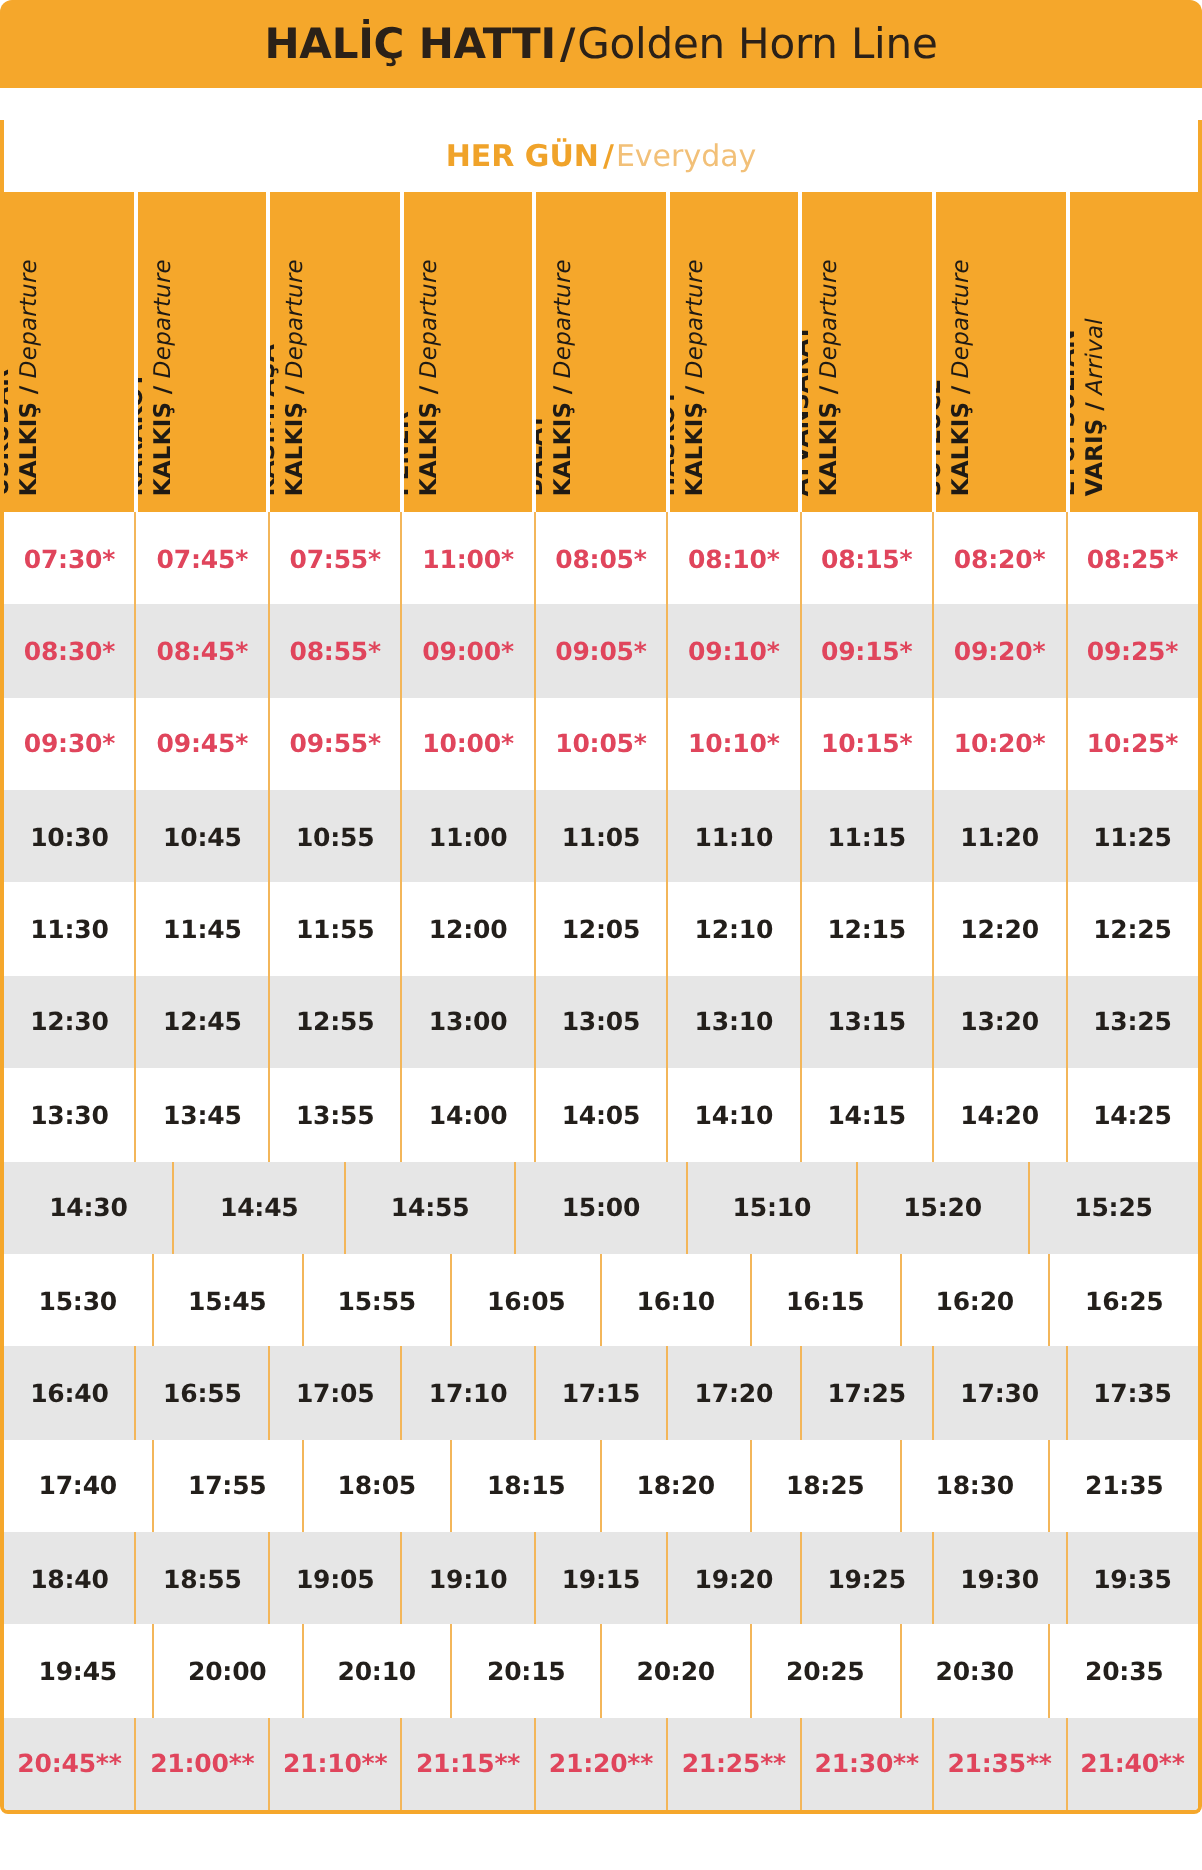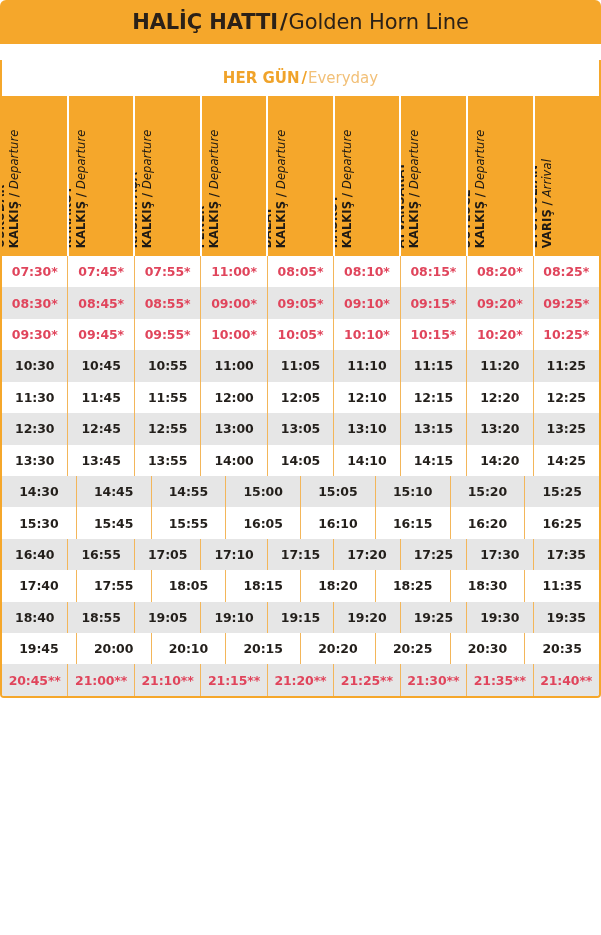--- a/index.html
+++ b/index.html
@@ -10,21 +10,21 @@
   body {
     width: 601px;
     height: 935px;
     font-family: "DejaVu Sans", "Liberation Sans", sans-serif;
     overflow: hidden;
   }
 
   .timetable {
     position: relative;
     width: 601px;
-    height: 698px;
+    height: 907px;
     box-sizing: border-box;
     background: #ffffff;
     display: flex;
     flex-direction: column;
   }
 
   
   .title-bar {
     height: 44px;
     flex: 0 0 44px;
@@ -337,21 +337,20 @@
           <div class="cell">14:10</div>
           <div class="cell">14:15</div>
           <div class="cell">14:20</div>
           <div class="cell">14:25</div>
         </div>
         <div class="row alt">
           <div class="cell">14:30</div>
           <div class="cell">14:45</div>
           <div class="cell">14:55</div>
           <div class="cell">15:00</div>
-          <div class="cell">15:05</div>
           <div class="cell">15:10</div>
           <div class="cell">15:20</div>
           <div class="cell">15:25</div>
         </div>
         <div class="row">
           <div class="cell">15:30</div>
           <div class="cell">15:45</div>
           <div class="cell">15:55</div>
           <div class="cell">16:05</div>
           <div class="cell">16:10</div>
@@ -371,21 +370,21 @@
           <div class="cell">17:35</div>
         </div>
         <div class="row">
           <div class="cell">17:40</div>
           <div class="cell">17:55</div>
           <div class="cell">18:05</div>
           <div class="cell">18:15</div>
           <div class="cell">18:20</div>
           <div class="cell">18:25</div>
           <div class="cell">18:30</div>
-          <div class="cell">11:35</div>
+          <div class="cell">21:35</div>
         </div>
         <div class="row alt">
           <div class="cell">18:40</div>
           <div class="cell">18:55</div>
           <div class="cell">19:05</div>
           <div class="cell">19:10</div>
           <div class="cell">19:15</div>
           <div class="cell">19:20</div>
           <div class="cell">19:25</div>
           <div class="cell">19:30</div>

